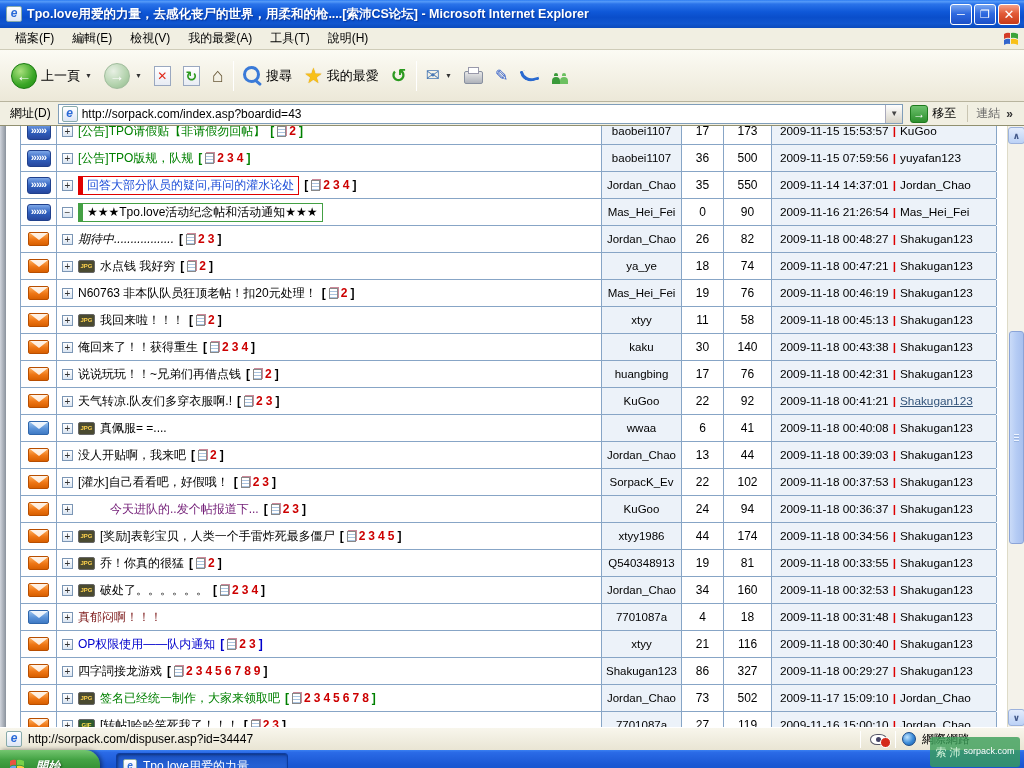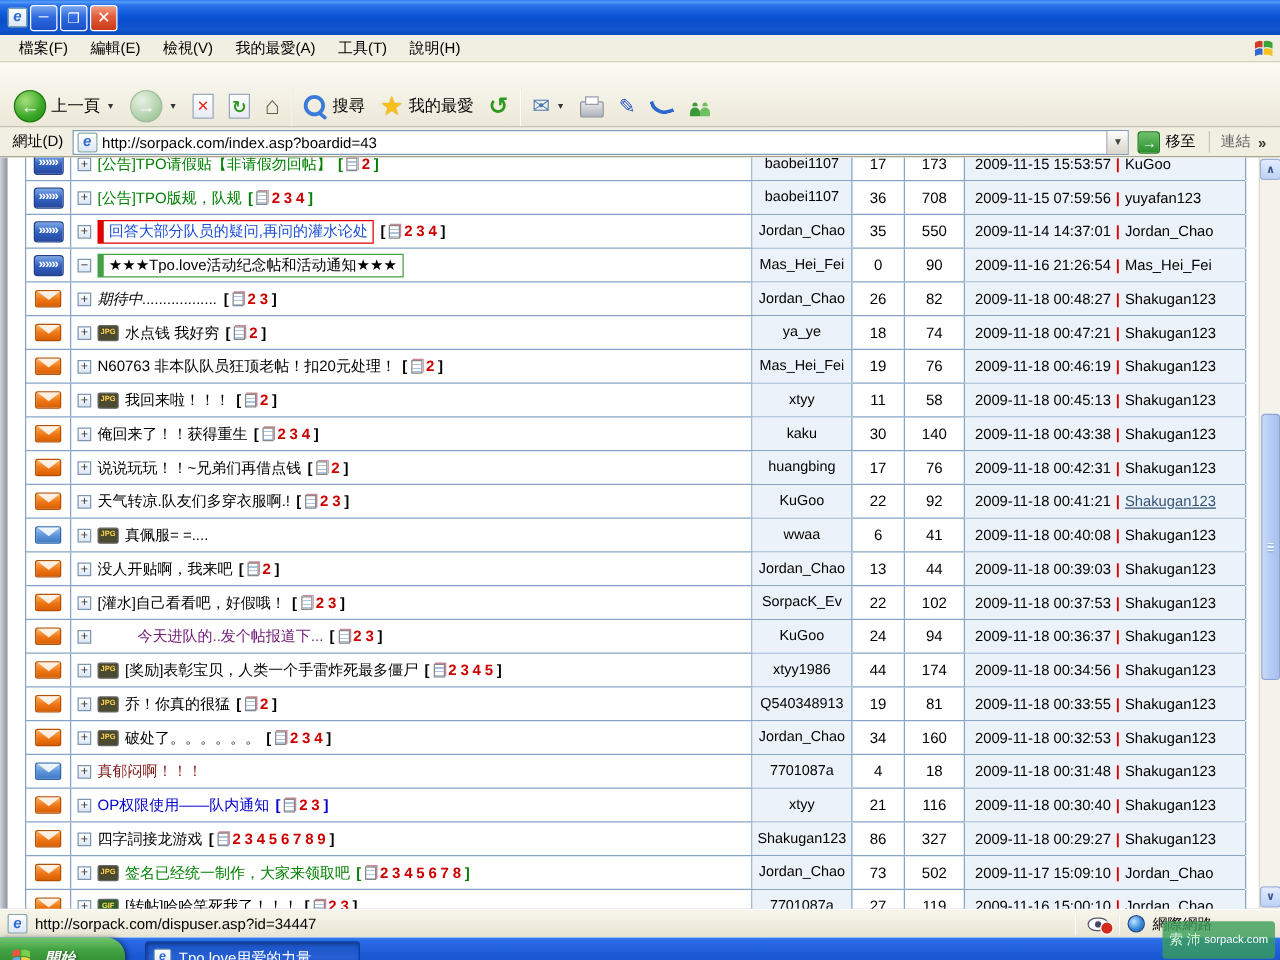--- a/index.html
+++ b/index.html
@@ -16,21 +16,21 @@
  display:flex;align-items:center;justify-content:center;background:linear-gradient(180deg,#7aa7f0,#2f6ae0 45%,#1b50c8)}
 .winbtn.close{background:linear-gradient(180deg,#f4a086,#e25b38 45%,#c83a18);font-size:13px}
 
 
 .menubar{height:22px;background:#f1efe2;border-bottom:1px solid #cfccb8;display:flex;align-items:center;padding-left:6px;font-size:12px}
 .menu-item{padding:0 9px;color:#000}
 .menubar .spacer{flex:1}
 .flag{width:18px;height:16px;margin-right:4px;flex:none}
 
 
-.toolbar{height:52px;background:linear-gradient(180deg,#fcfbf4,#ece8d8);border-bottom:1px solid #b8b49e;display:flex;align-items:flex-end;padding:0 5px;font-size:13px;color:#000}
+.toolbar{height:52px;background:linear-gradient(180deg,#fcfbf4,#ece8d8);border-bottom:1px solid #b8b49e;display:flex;align-items:center;padding:0 5px;font-size:13px;color:#000}
 .tbtn{display:flex;align-items:center;gap:4px;padding:0 6px;height:32px}
 .tsep{width:1px;height:30px;background:#c9c5b2;border-right:1px solid #fff;margin:0 3px}
 .caret{font-size:7px;color:#333;margin-left:1px}
 .tico{display:inline-flex;align-items:center;justify-content:center;flex:none}
 .ic-back,.ic-forward{width:26px;height:26px;border-radius:50%;color:#fff;font-size:15px;font-weight:bold}
 .ic-back{background:radial-gradient(circle at 35% 30%,#a8e07c,#3aa626 60%,#1f8a12);border:1px solid #177a0e}
 .ic-forward{background:radial-gradient(circle at 35% 30%,#e8f0e4,#b2d2ac 60%,#90b88c);border:1px solid #a0bc9c}
 .ic-back::before{content:"←"}.ic-forward::before{content:"→"}
 .ic-stop,.ic-refresh{width:17px;height:20px;background:linear-gradient(#fff,#e8ecf4);border:1px solid #9aa8c0;font-size:12px;font-weight:bold}
 .ic-stop{color:#e02818}.ic-stop::before{content:"✕"}
@@ -147,20 +147,21 @@
 .wm2{font-size:9px;color:#fff}
 .flag{position:relative}
 </style>
 </head>
 <body>
 
 <div class="screen">
 
   <div class="titlebar">
     <span class="doc-e">e</span>
+    <span class="title-text">Tpo.love用爱的力量，去感化丧尸的世界，用柔和的枪....[索沛CS论坛] - Microsoft Internet Explorer</span>
     <span class="winbtn">─</span>
     <span class="winbtn">❐</span>
     <span class="winbtn close">✕</span>
   </div>
 
   <div class="menubar">
     <span class="menu-item">檔案(F)</span>
     <span class="menu-item">編輯(E)</span>
     <span class="menu-item">檢視(V)</span>
     <span class="menu-item">我的最愛(A)</span>
@@ -282,21 +283,21 @@
               <a class="pnum">2</a>
               <a class="pnum">3</a>
               <a class="pnum">4</a>
               <span style="color: rgb(0, 128, 0);">]</span>
             </span>
           </div>
           <div class="cell c-author">
             <a class="author-link">baobei1107</a>
           </div>
           <div class="cell c-replies">36</div>
-          <div class="cell c-views">708</div>
+          <div class="cell c-views">500</div>
           <div class="cell c-last">
             <span class="date">2009-11-15 07:59:56</span>
             <span class="psep">|</span>
             <a class="pname">yuyafan123</a>
           </div>
         </div>
         <div class="row">
           <div class="cell c-icon">
             <span class="ann">»»»</span>
           </div>

